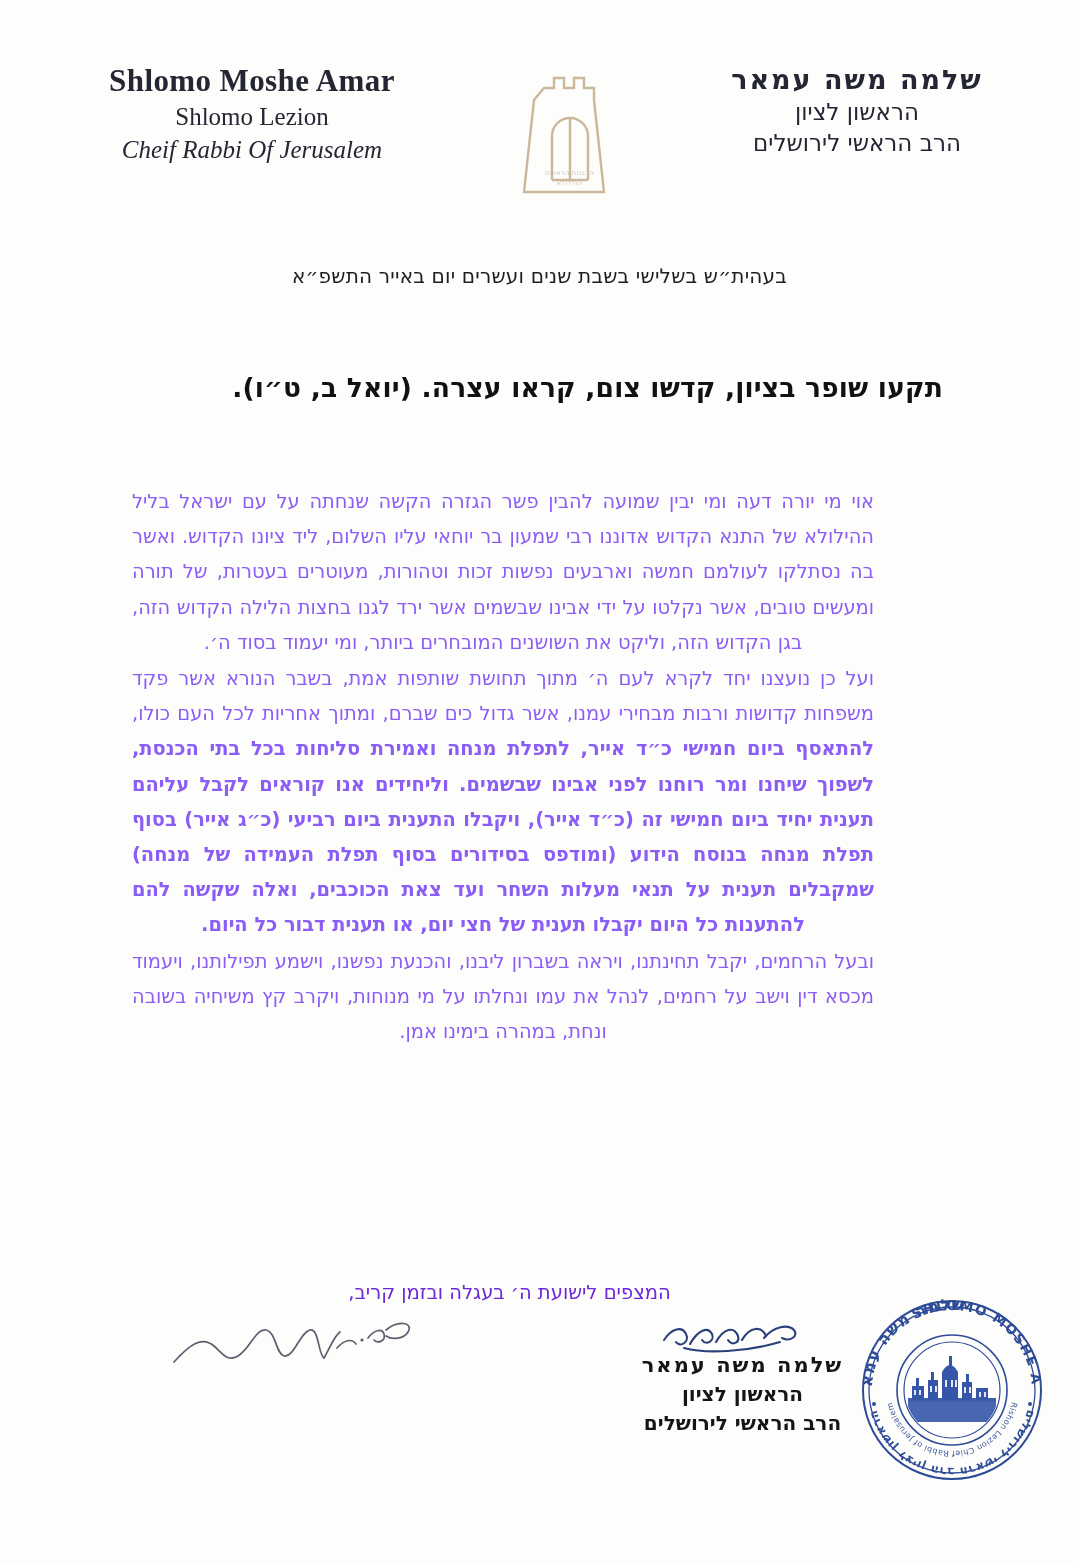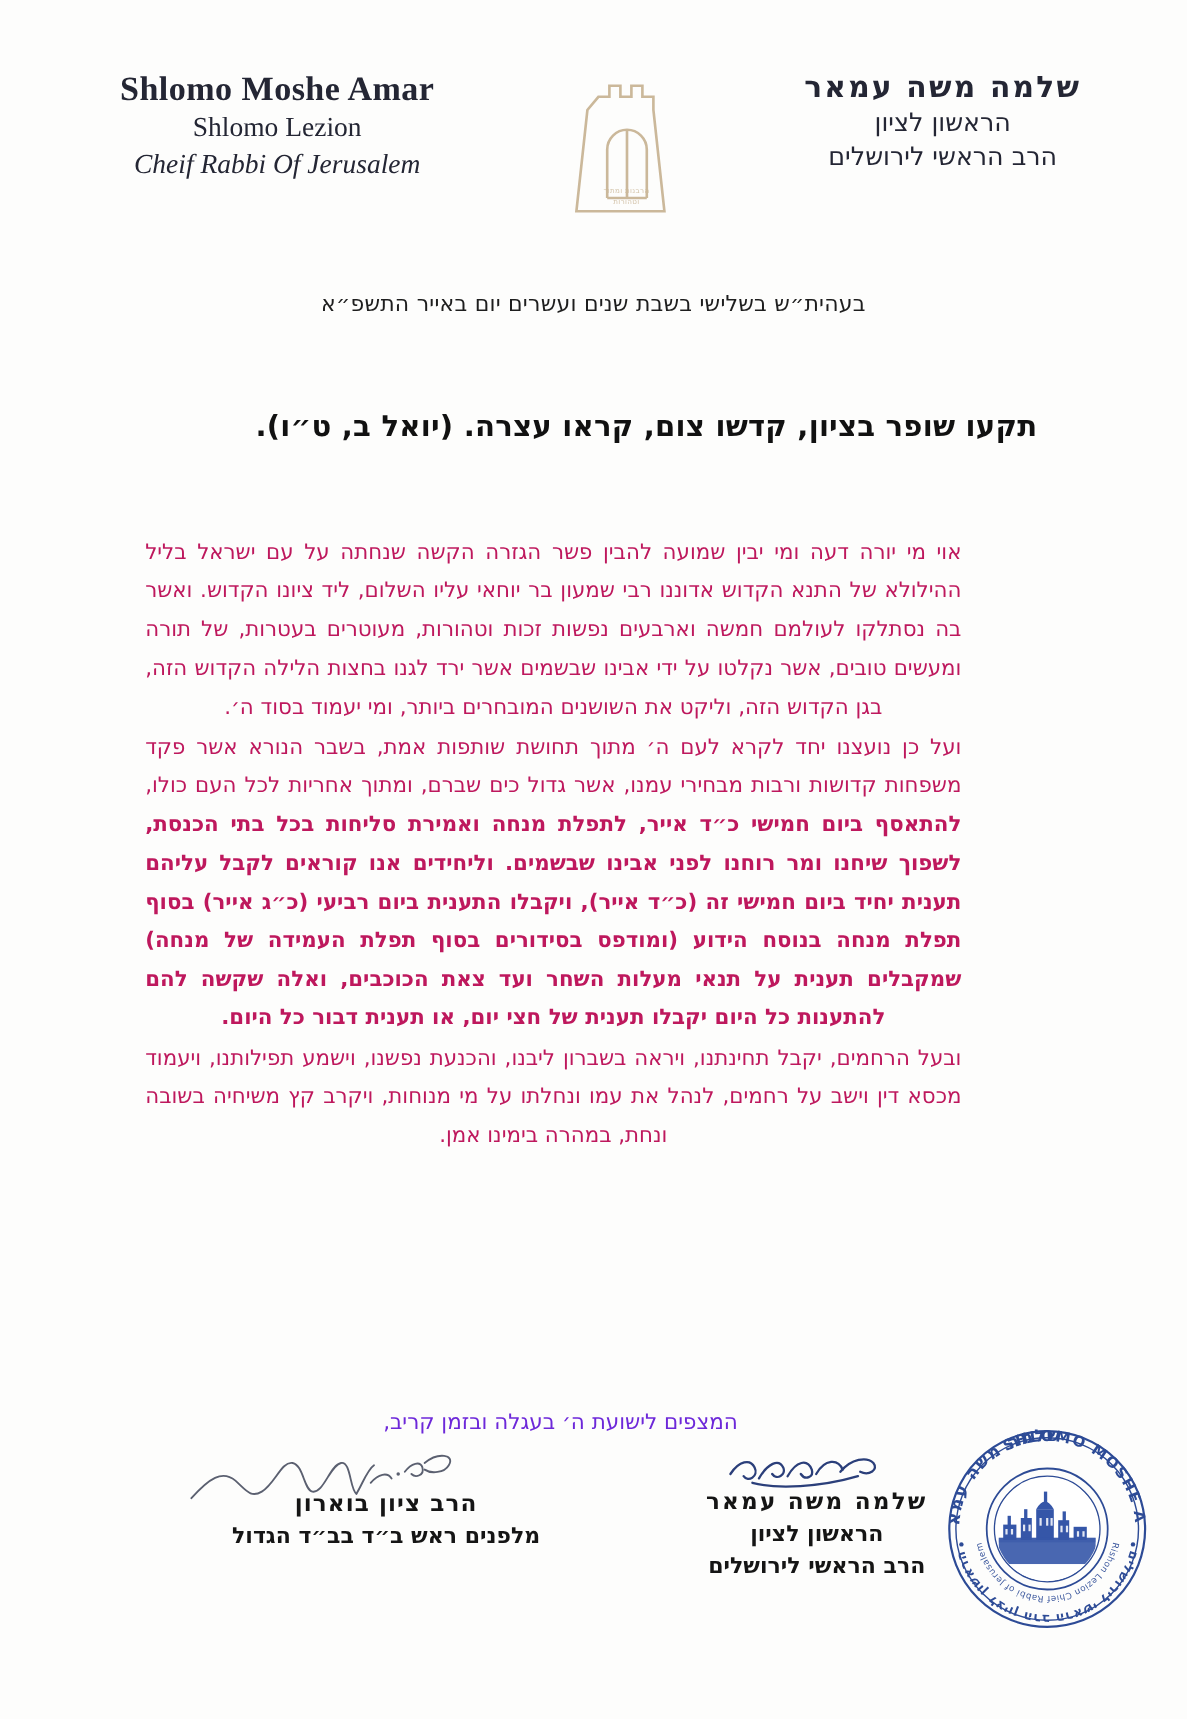--- a/index.html
+++ b/index.html
@@ -144,21 +144,21 @@
     position: absolute;
     top: 484px;
     left: 132px;
     width: 742px;
     direction: rtl;
     text-align: justify;
     text-align-last: center;
     font-family: "DejaVu Sans", "Liberation Sans", sans-serif;
     font-size: 19.4px;
     line-height: 35.2px;
-    color: #be185d;
+    color: #8b5cf6;
   }
   .body p {
     margin: 0 0 1px 0;
     text-align: justify;
     text-justify: inter-word;
   }
   b.strong { font-weight: bold; }
 
   
   .closing {
@@ -258,22 +258,22 @@
         <g fill="none" stroke="#cbb89a" stroke-width="2.4" stroke-linejoin="miter">
 
           <path d="M38 24 h10 v-10 h10 v10 h10 v-10 h10 v10 h10 v12 l10 92 h-80 l10 -92 z"></path>
 
           <path d="M46 116 v-44 a18 18 0 0 1 36 0 v44"></path>
           <line x1="64" y1="54" x2="64" y2="116"></line>
           <path d="M46 116 h36"></path>
         </g>
       </svg>
       <div class="emblem-caption">
-        <div>הרבנות ומתוך</div>
-        <div>וטהורות</div>
+        <div>הרבנות הראשית</div>
+        <div>ההילולא</div>
       </div>
     </div>
 
     <div class="lh-right">
       <div class="name">שלמה משה עמאר</div>
       <div class="role1">הראשון לציון</div>
       <div class="role2">הרב הראשי לירושלים</div>
     </div>
   </div>
 
@@ -295,24 +295,20 @@
         <path d="M2 44 C18 26, 30 18, 42 28 C52 37, 56 44, 66 38 C78 31, 84 10, 94 12 C104 14, 104 36, 112 38 C122 40, 128 14, 138 12 C147 10, 146 36, 152 40"></path>
         <path d="M152 40 C158 30, 162 18, 168 14"></path>
         <path d="M165 30 C172 22, 180 20, 184 26"></path>
         <path d="M196 20 C202 12, 210 10, 212 16 C214 23, 206 26, 202 22"></path>
         <circle cx="190" cy="22" r="1.6" fill="#5b6070" stroke="none"></circle>
         <path d="M214 12 C226 2, 242 4, 236 14 C232 21, 220 22, 214 18"></path>
       </g>
     </svg>
   </div>
 
-  <div class="sig-left">
-    <div class="sig-name">הרב ציון בוארון</div>
-    <div class="sig-role">מלפנים ראש ב״ד בב״ד הגדול</div>
-  </div>
 
   <div class="ink-right">
     <svg width="145" height="42" viewBox="0 0 145 42" aria-hidden="true">
       <g fill="none" stroke="#2b3f7a" stroke-width="2.1" stroke-linecap="round">
         <path d="M4 22 C12 10, 22 8, 26 16 C30 24, 20 30, 16 24"></path>
         <path d="M30 26 C38 12, 48 8, 52 16 C55 23, 46 28, 42 22"></path>
         <path d="M56 24 C64 10, 74 8, 78 18 C80 25, 72 28, 68 22"></path>
         <path d="M82 22 C90 8, 102 8, 106 18"></path>
         <path d="M104 20 C114 8, 128 6, 134 12 C139 18, 130 24, 122 20"></path>
         <path d="M24 30 C46 36, 86 34, 120 24"></path>

